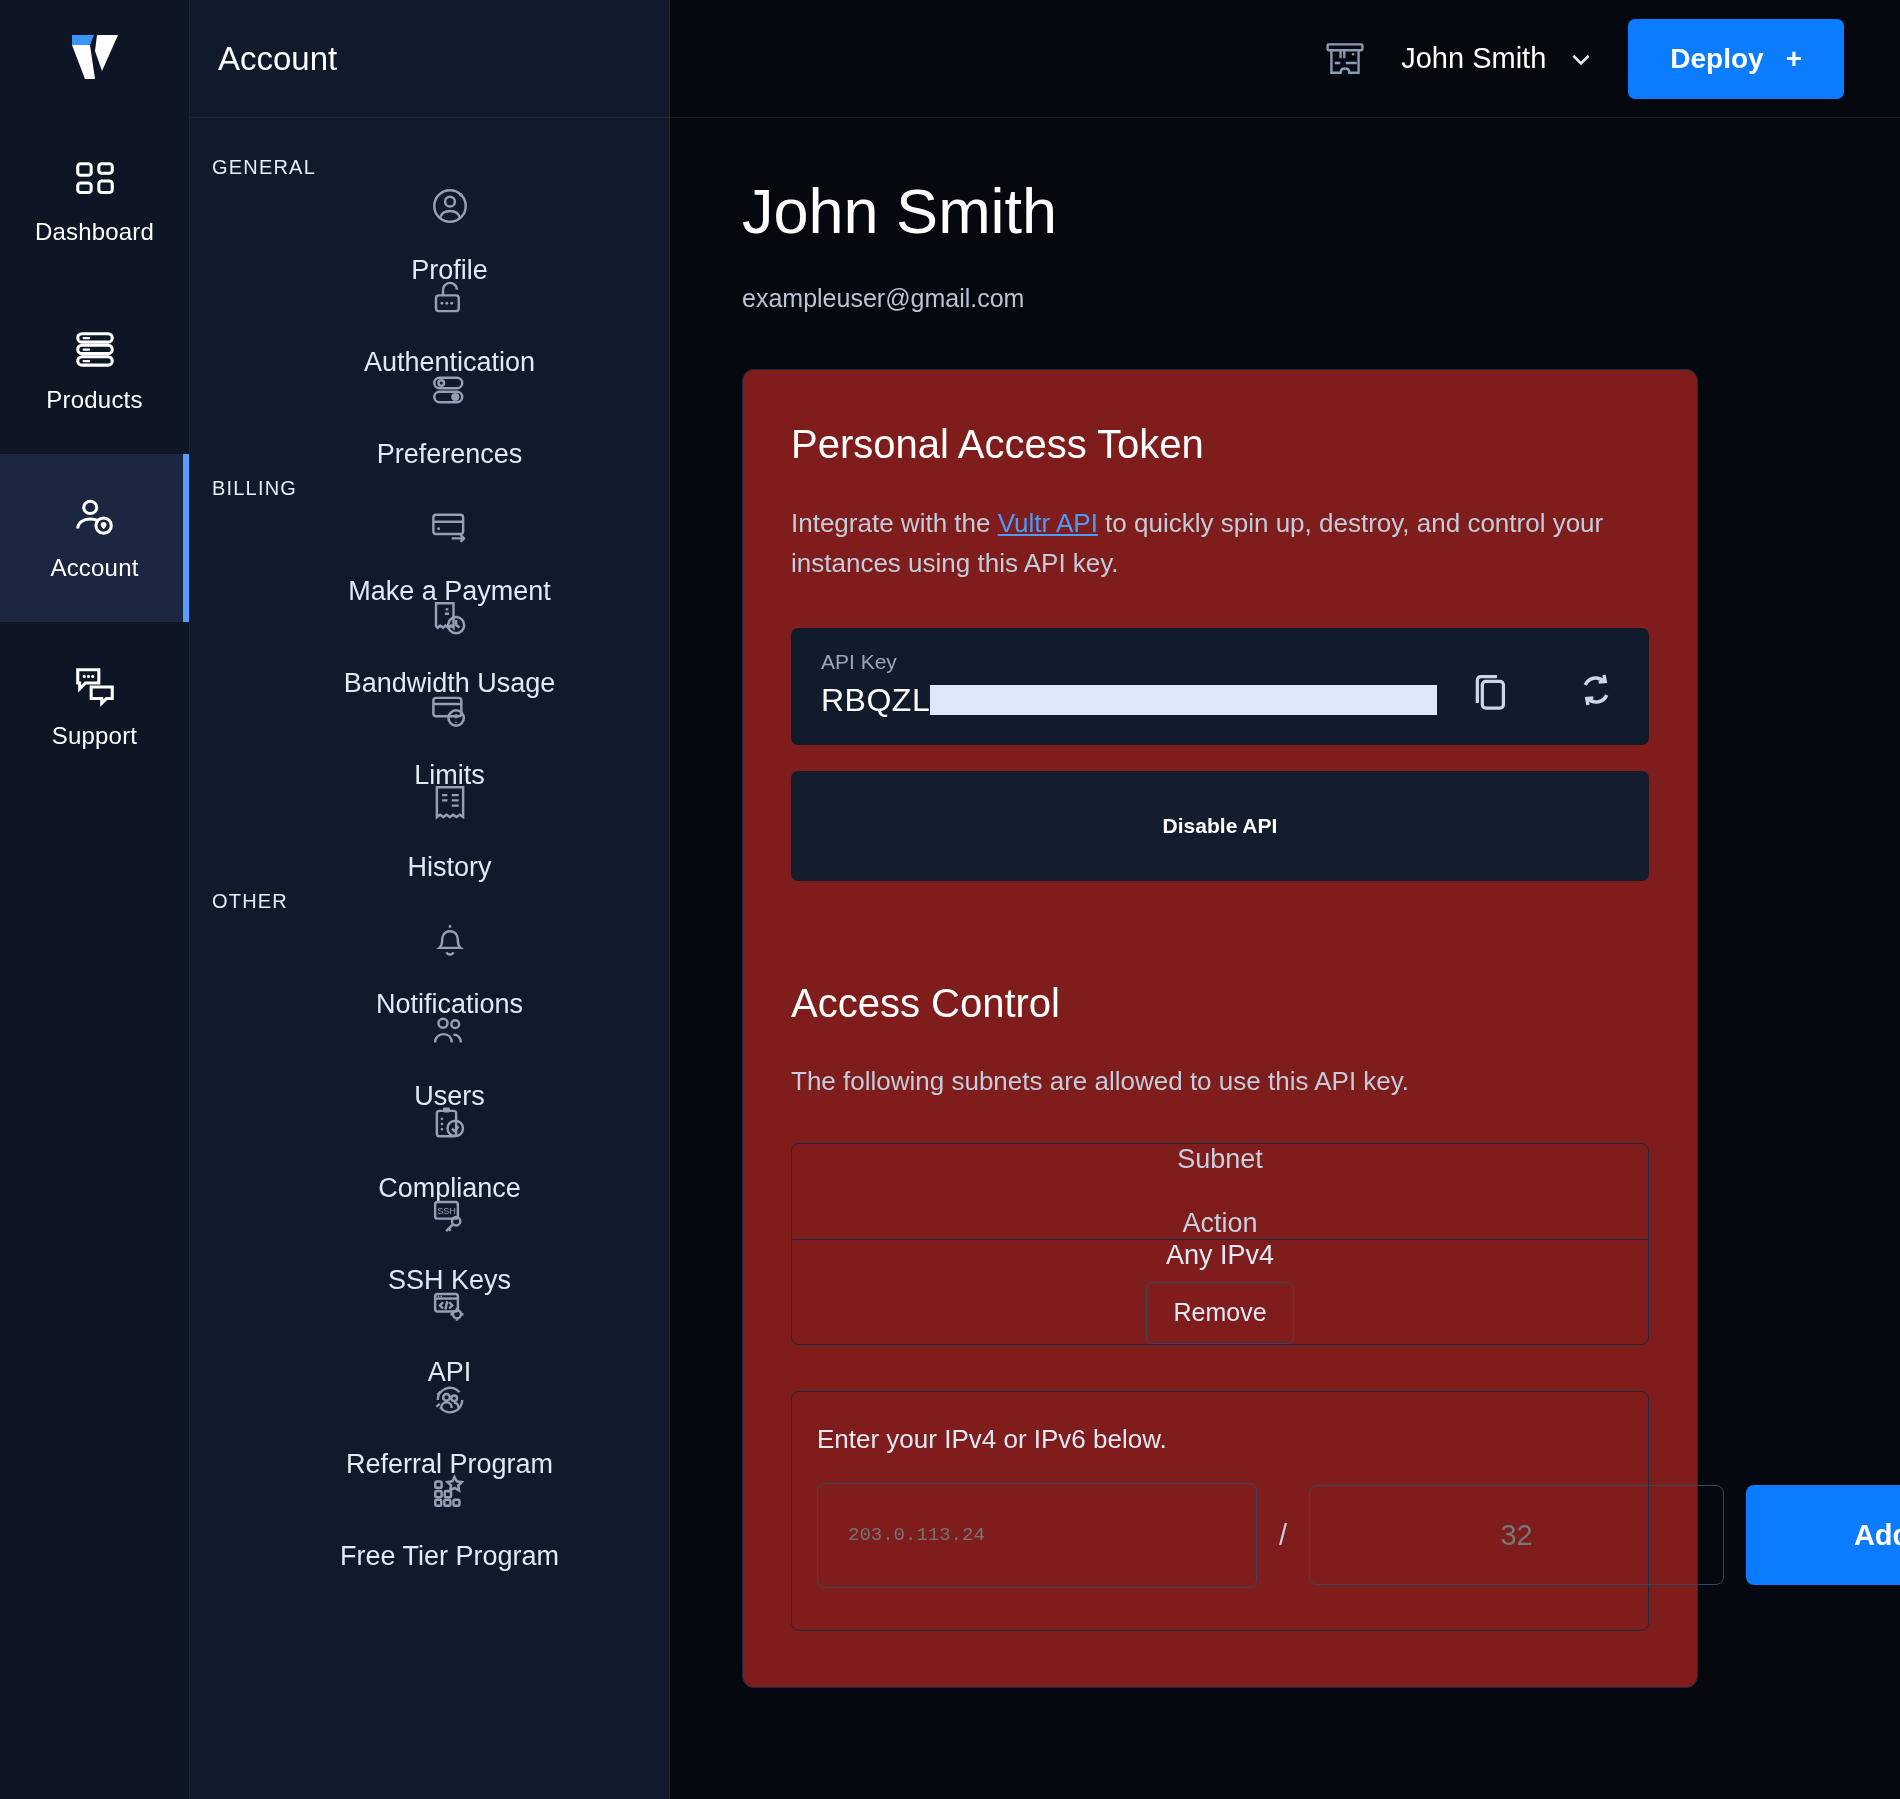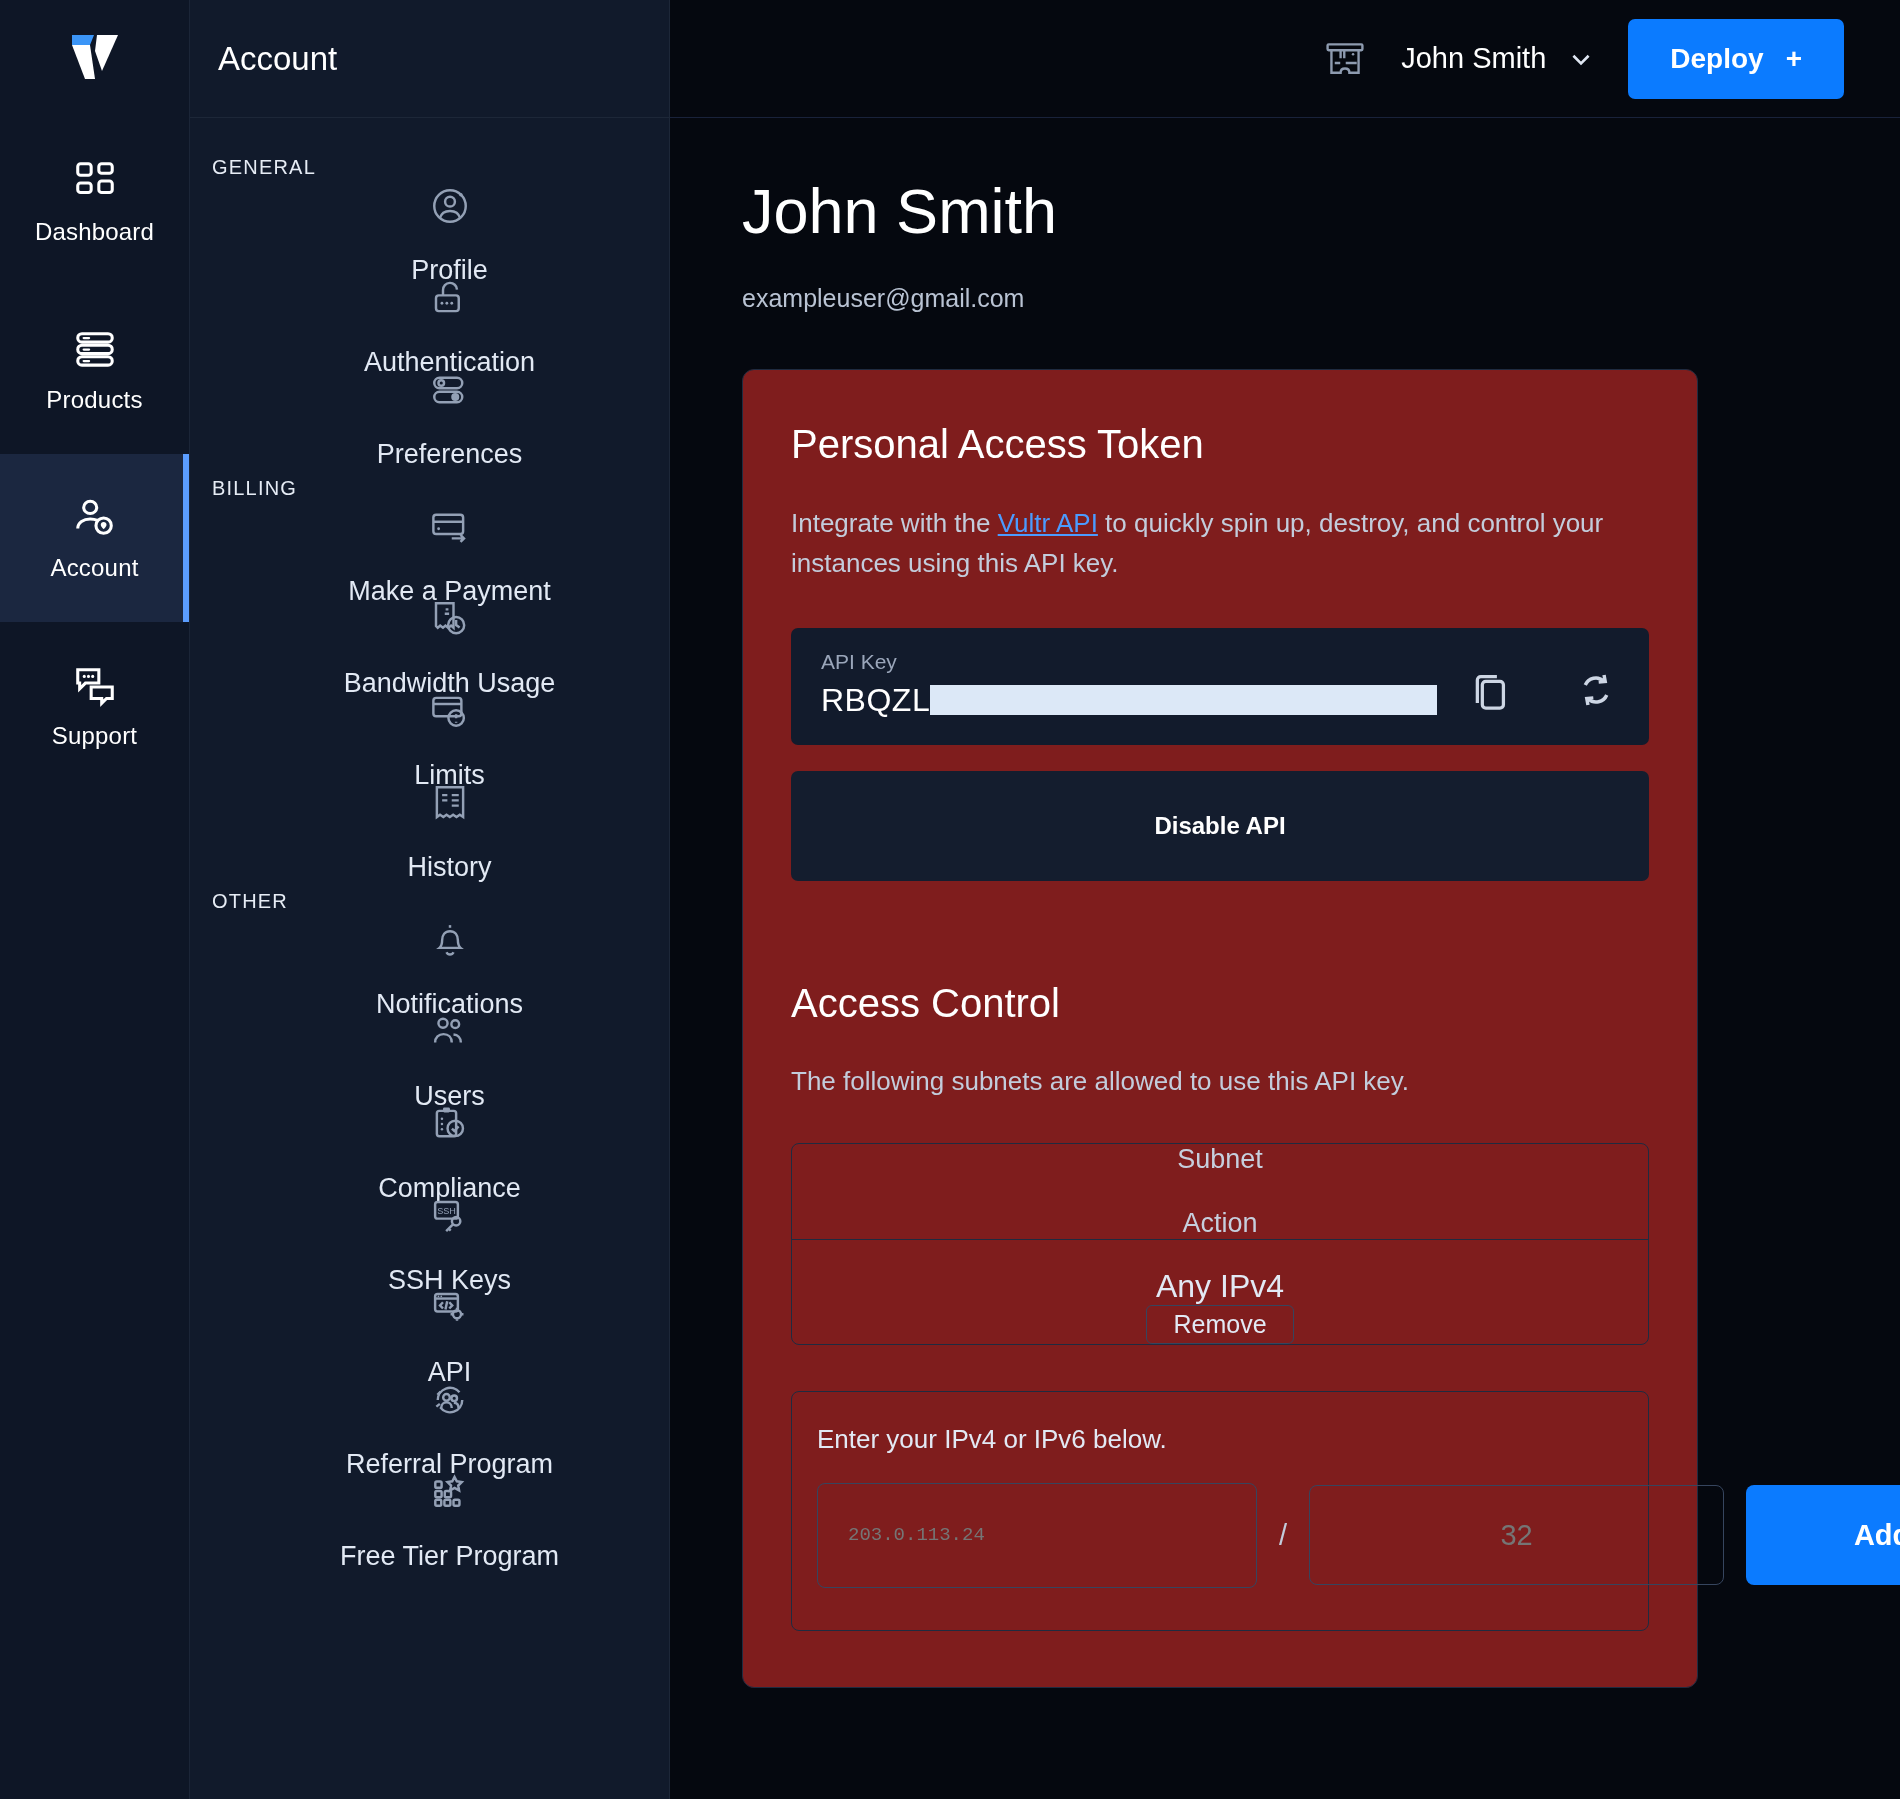--- a/index.html
+++ b/index.html
@@ -104,35 +104,35 @@
   .apikey-label { font-size: 21px; color: #9aa6ba; }
   .apikey-value-row { display: flex; align-items: center; margin-top: 8px; }
   .apikey-value { font-size: 32px; color: #ffffff; letter-spacing: .5px; }
   .apikey-mask { flex: 1 1 auto; height: 30px; background: #dce8f7; }
   .icon-btn { width: 46px; height: 46px; color: #cdd6e4; flex: 0 0 46px; margin-bottom: 6px; cursor: pointer; }
   .icon-btn.gap { margin-left: 30px; }
 
   .disable-btn {
     margin-top: 26px; width: 100%; height: 110px;
     background: #141d2e; border: none; border-radius: 7px;
-    color: #ffffff; font-size: 24px; font-weight: 700; font-family: inherit; cursor: pointer;
+    color: #ffffff; font-size: 21px; font-weight: 700; font-family: inherit; cursor: pointer;
   }
 
   .sec-h { font-size: 40px; color: #ffffff; font-weight: 400; margin-top: 100px; }
   .sec-p { font-size: 26px; color: #c3ccdb; margin-top: 40px; }
 
   .table {
     margin-top: 46px; border: 1px solid #1f2b40; border-radius: 8px; overflow: hidden;
   }
   .thead, .trow { display: flex; align-items: center; padding: 0 34px; flex-direction: column; }
   .thead { height: 96px; border-bottom: 1px solid #1f2b40; }
   .th { font-size: 27px; color: #c6cfdd; }
   .th.subnet { flex: 1 1 auto; }
   .trow { height: 104px; }
-  .td { font-size: 32px; color: #e2e9f4; margin-top: 28px; }
+  .td { font-size: 27px; color: #e2e9f4; }
   .td.subnet { flex: 1 1 auto; }
   .remove-btn {
     border: 1px solid #36455e; background: transparent; color: #e2e9f4;
     border-radius: 6px; height: 62px; padding: 0 26px; font-size: 25px;
     font-family: inherit; cursor: pointer;
   }
 
   .addbox { margin-top: 46px; border: 1px solid #1f2b40; border-radius: 8px; padding: 32px 32px 42px 25px; }
   .addbox-label { font-size: 26px; color: #e2e9f4; }
   .addrow { display: flex; align-items: center; gap: 22px; margin-top: 28px; }

